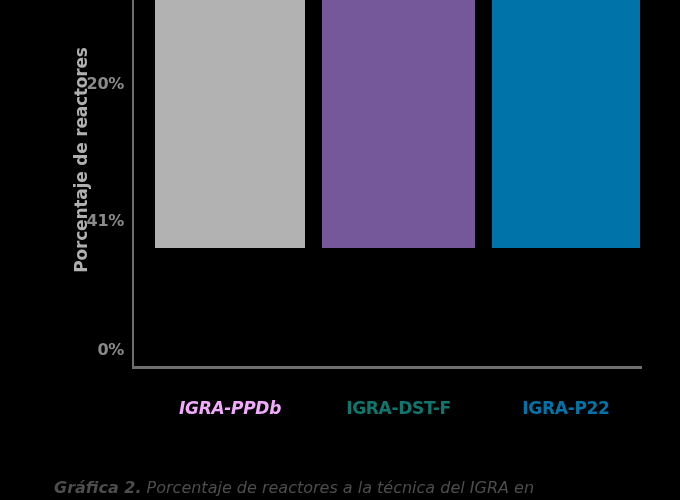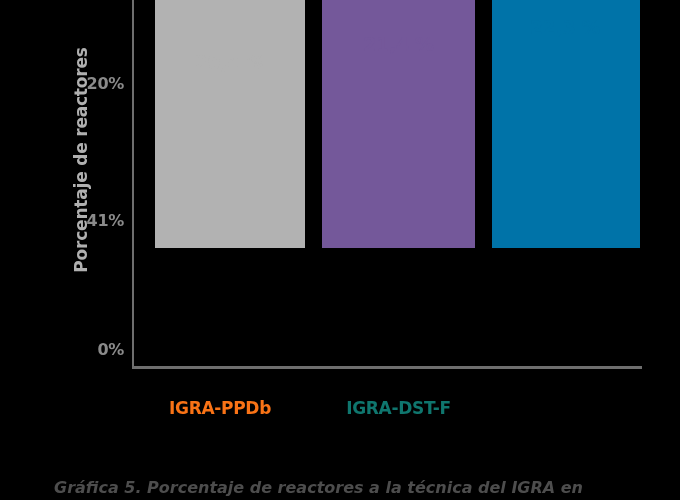--- a/index.html
+++ b/index.html
@@ -99,21 +99,21 @@
     text-align: center;
     font-size: 17px;
     font-weight: bold;
     letter-spacing: -0.3px;
     white-space: nowrap;
   }
 
   
   #bar-0 { left: 155px; width: 150px; height: 281px; background: #b2b2b2; }
   #bar-value-0 { left: 155px; width: 150px; top: 51px; color: #b2b2b2; }
-  #bar-category-0 { left: 135px; width: 170px; color: #f97316; }
+  #bar-category-0 { left: 145px; width: 170px; color: #f0abfc; font-style: italic; }
 
   
   #bar-1 { left: 322px; width: 153px; height: 297px; background: #74589a; }
   #bar-value-1 { left: 322px; width: 153px; top: 33px; color: #74589a; }
   #bar-category-1 { left: 312px; width: 173px; color: #0f766e; }
 
   
   #bar-2 { left: 492px; width: 148px; height: 313px; background: #0073a8; }
   #bar-value-2 { left: 490px; width: 150px; top: 16px; color: #0073a8; }
   #bar-category-2 { left: 482px; width: 168px; color: #0073a8; }
@@ -127,21 +127,21 @@
     color: #4d4d4d;
     font-size: 16px;
     font-style: italic;
     white-space: nowrap;
     overflow: hidden;
   }
   #caption-label {
     font-weight: bold;
   }
   #caption-text {
-    font-weight: bold;
+    font-weight: normal;
   }
 </style>
 </head>
 <body>
 
 <div id="page">
 
   <div id="y-axis-title">Porcentaje de reactores</div>
 
   <div id="y-ticks">
@@ -158,18 +158,19 @@
     <div class="bar" id="bar-1"></div>
     <div class="bar" id="bar-2"></div>
 
     <div class="bar-value" id="bar-value-0">20,4 %</div>
     <div class="bar-value" id="bar-value-1">21,4 %</div>
     <div class="bar-value" id="bar-value-2">22,3 %</div>
   </div>
 
   <div class="bar-category" id="bar-category-0">IGRA-PPDb</div>
   <div class="bar-category" id="bar-category-1">IGRA-DST-F</div>
+  <div class="bar-category" id="bar-category-2">IGRA-P22</div>
 
   <div id="caption">
-    <span id="caption-label">Gráfica 5.</span><span id="caption-text"> Porcentaje de reactores a la técnica del IGRA en</span>
+    <span id="caption-label">Gráfica 2.</span><span id="caption-text"> Porcentaje de reactores a la técnica del IGRA en</span>
   </div>
 
 </div>
 
 </body></html>

